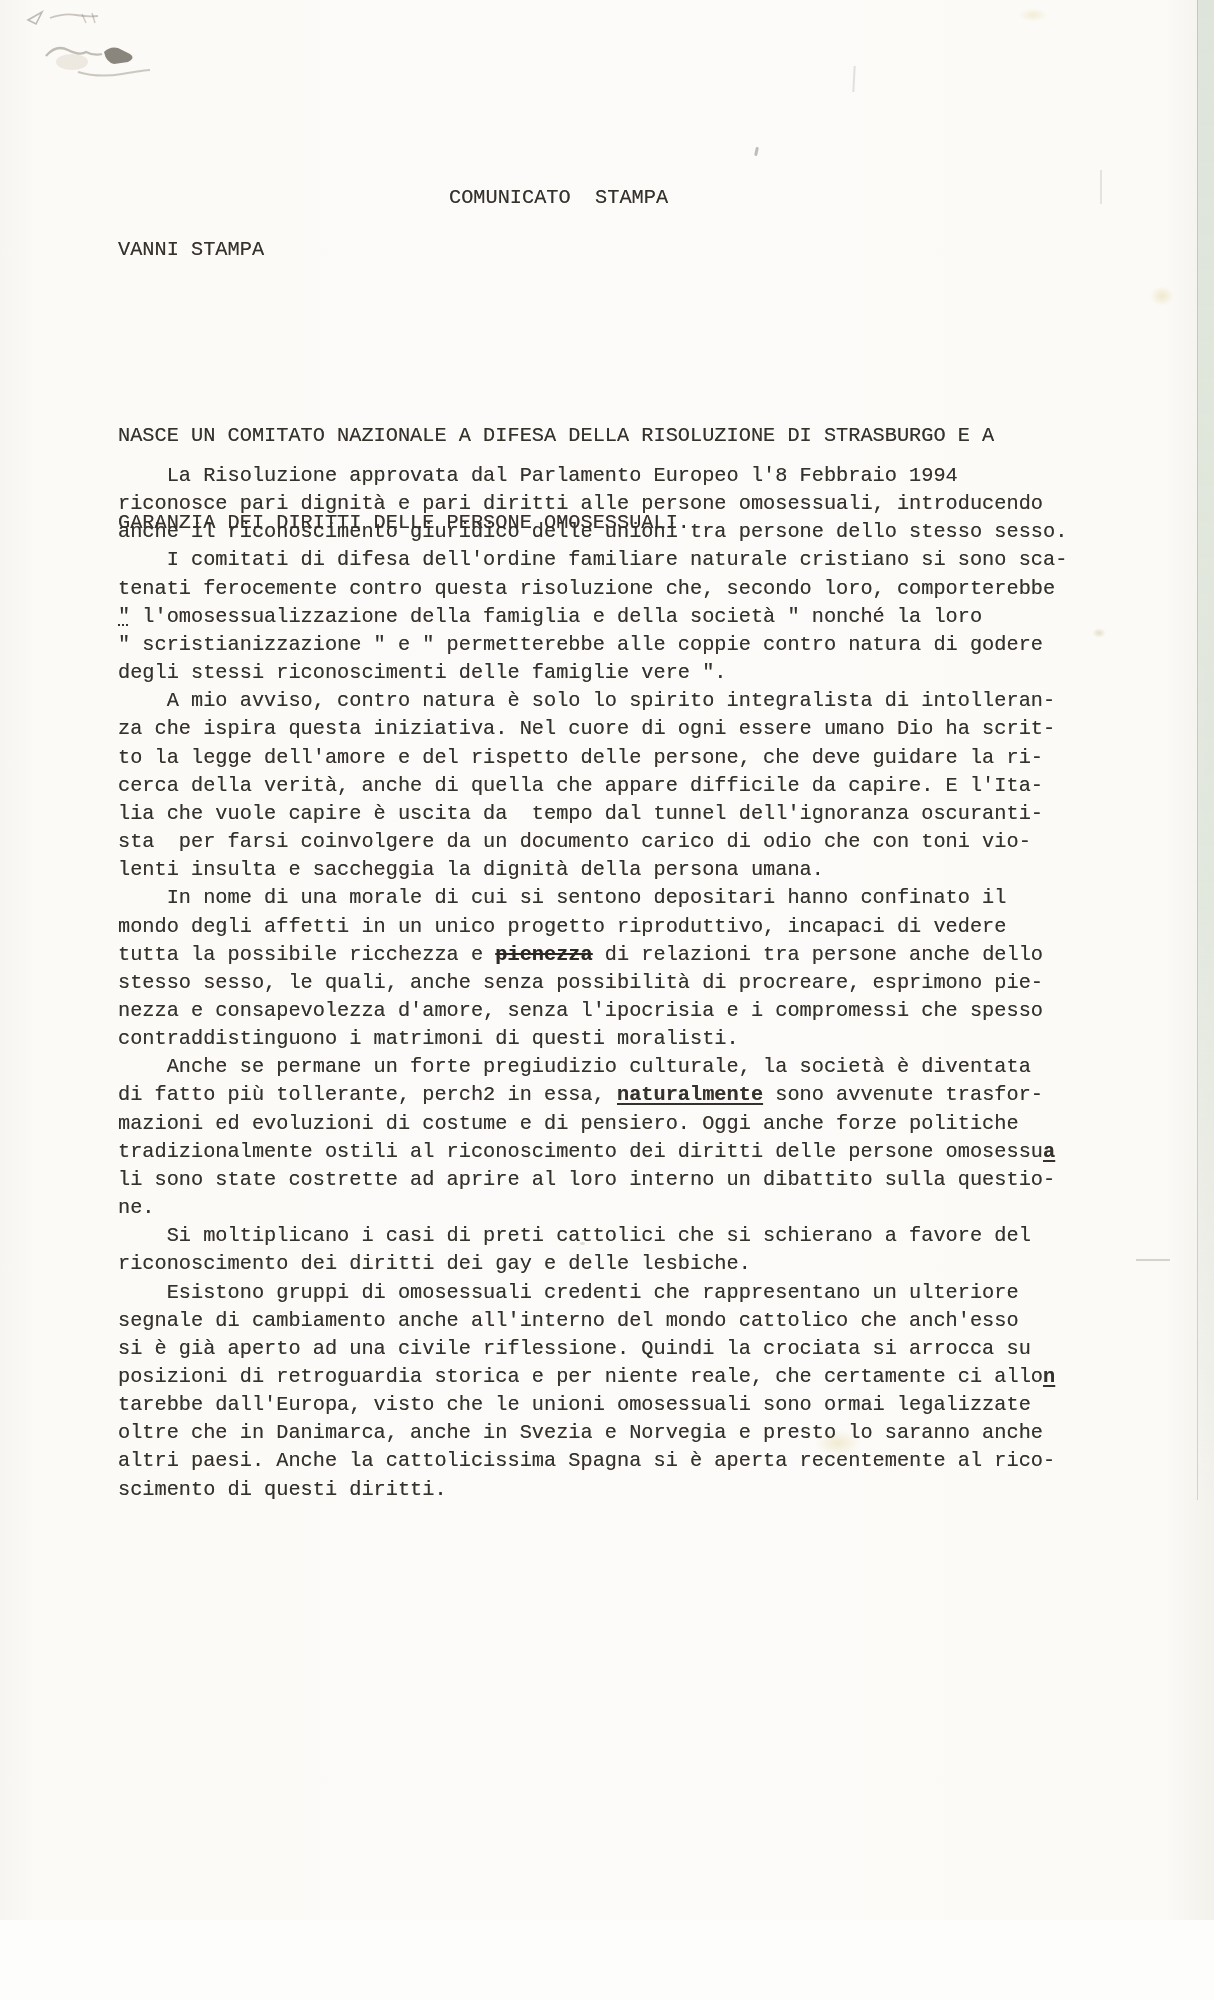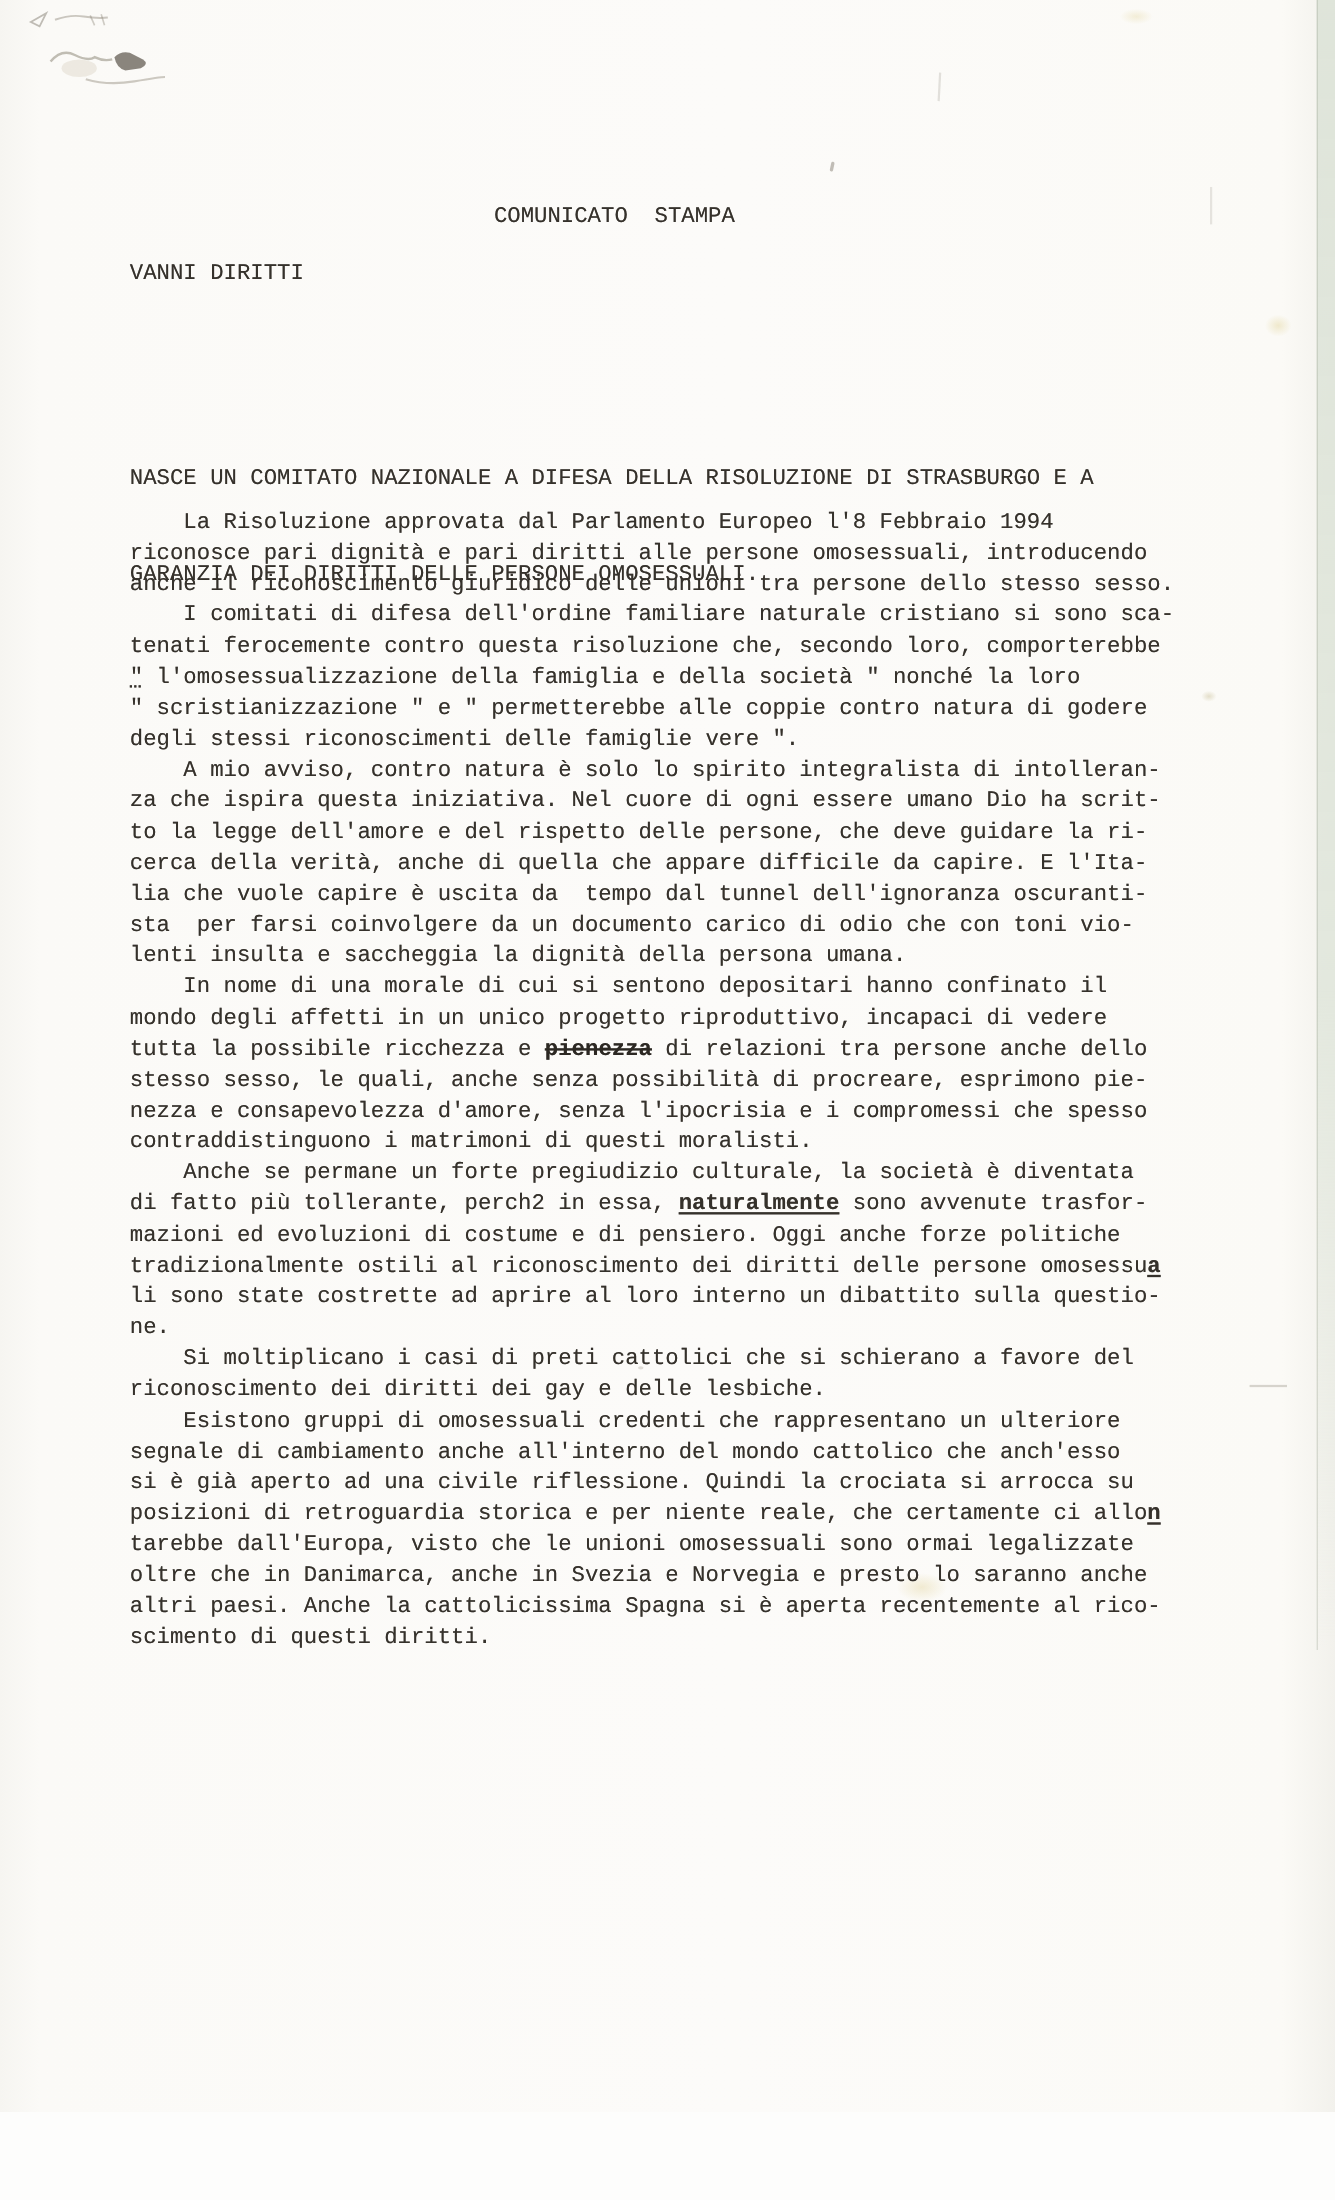--- a/index.html
+++ b/index.html
@@ -94,21 +94,21 @@
   <div class="artifact tick-vertical-2"></div>
   <div class="artifact dash-crease"></div>
   <div class="artifact dot-small"></div>
   <div class="artifact stain-yellow-1"></div>
   <div class="artifact stain-yellow-2"></div>
   <div class="artifact stain-yellow-3"></div>
   <div class="artifact stain-yellow-4"></div>
 
   <div class="txt doc-title">COMUNICATO  STAMPA</div>
 
-  <div class="txt doc-author">VANNI DIRITTI</div>
+  <div class="txt doc-author">VANNI STAMPA</div>
 
 
   <div class="txt doc-headline">
     <div class="doc-line">NASCE UN COMITATO NAZIONALE A DIFESA DELLA RISOLUZIONE DI STRASBURGO E A</div>
     <div class="doc-line">GARANZIA DEI DIRITTI DELLE PERSONE OMOSESSUALI.</div>
   </div>
 
   <div class="txt doc-body"><div class="paragraph"><div class="doc-line"><span>    La Risoluzione approvata dal Parlamento Europeo l'8 Febbraio 1994</span></div><div class="doc-line"><span>riconosce pari dignità e pari diritti alle persone omosessuali, introducendo</span></div><div class="doc-line"><span>anche il riconoscimento giuridico delle unioni tra persone dello stesso sesso.</span></div></div><div class="paragraph"><div class="doc-line"><span>    I comitati di difesa dell'ordine familiare naturale cristiano si sono sca-</span></div><div class="doc-line"><span>tenati ferocemente contro questa risoluzione che, secondo loro, comporterebbe</span></div><div class="doc-line"><span class="understruck-quote">"</span><span> l'omosessualizzazione della famiglia e della società " nonché la loro</span></div><div class="doc-line"><span>" scristianizzazione " e " permetterebbe alle coppie contro natura di godere</span></div><div class="doc-line"><span>degli stessi riconoscimenti delle famiglie vere ".</span></div></div><div class="paragraph"><div class="doc-line"><span>    A mio avviso, contro natura è solo lo spirito integralista di intolleran-</span></div><div class="doc-line"><span>za che ispira questa iniziativa. Nel cuore di ogni essere umano Dio ha scrit-</span></div><div class="doc-line"><span>to la legge dell'amore e del rispetto delle persone, che deve guidare la ri-</span></div><div class="doc-line"><span>cerca della verità, anche di quella che appare difficile da capire. E l'Ita-</span></div><div class="doc-line"><span>lia che vuole capire è uscita da  tempo dal tunnel dell'ignoranza oscuranti-</span></div><div class="doc-line"><span>sta  per farsi coinvolgere da un documento carico di odio che con toni vio-</span></div><div class="doc-line"><span>lenti insulta e saccheggia la dignità della persona umana.</span></div></div><div class="paragraph"><div class="doc-line"><span>    In nome di una morale di cui si sentono depositari hanno confinato il</span></div><div class="doc-line"><span>mondo degli affetti in un unico progetto riproduttivo, incapaci di vedere</span></div><div class="doc-line"><span>tutta la possibile ricchezza e </span><span class="strike">pienezza</span><span> di relazioni tra persone anche dello</span></div><div class="doc-line"><span>stesso sesso, le quali, anche senza possibilità di procreare, esprimono pie-</span></div><div class="doc-line"><span>nezza e consapevolezza d'amore, senza l'ipocrisia e i compromessi che spesso</span></div><div class="doc-line"><span>contraddistinguono i matrimoni di questi moralisti.</span></div></div><div class="paragraph"><div class="doc-line"><span>    Anche se permane un forte pregiudizio culturale, la società è diventata</span></div><div class="doc-line"><span>di fatto più tollerante, perch2 in essa, </span><span class="underline">naturalmente</span><span> sono avvenute trasfor-</span></div><div class="doc-line"><span>mazioni ed evoluzioni di costume e di pensiero. Oggi anche forze politiche</span></div><div class="doc-line"><span>tradizionalmente ostili al riconoscimento dei diritti delle persone omosessu</span><span class="underline">a</span></div><div class="doc-line"><span>li sono state costrette ad aprire al loro interno un dibattito sulla questio-</span></div><div class="doc-line"><span>ne.</span></div></div><div class="paragraph"><div class="doc-line"><span>    Si moltiplicano i casi di preti cattolici che si schierano a favore del</span></div><div class="doc-line"><span>riconoscimento dei diritti dei gay e delle lesbiche.</span></div></div><div class="paragraph"><div class="doc-line"><span>    Esistono gruppi di omosessuali credenti che rappresentano un ulteriore</span></div><div class="doc-line"><span>segnale di cambiamento anche all'interno del mondo cattolico che anch'esso</span></div><div class="doc-line"><span>si è già aperto ad una civile riflessione. Quindi la crociata si arrocca su</span></div><div class="doc-line"><span>posizioni di retroguardia storica e per niente reale, che certamente ci allo</span><span class="underline">n</span></div><div class="doc-line"><span>tarebbe dall'Europa, visto che le unioni omosessuali sono ormai legalizzate</span></div><div class="doc-line"><span>oltre che in Danimarca, anche in Svezia e Norvegia e presto lo saranno anche</span></div><div class="doc-line"><span>altri paesi. Anche la cattolicissima Spagna si è aperta recentemente al rico-</span></div><div class="doc-line"><span>scimento di questi diritti.</span></div></div></div>
 
 </div>

